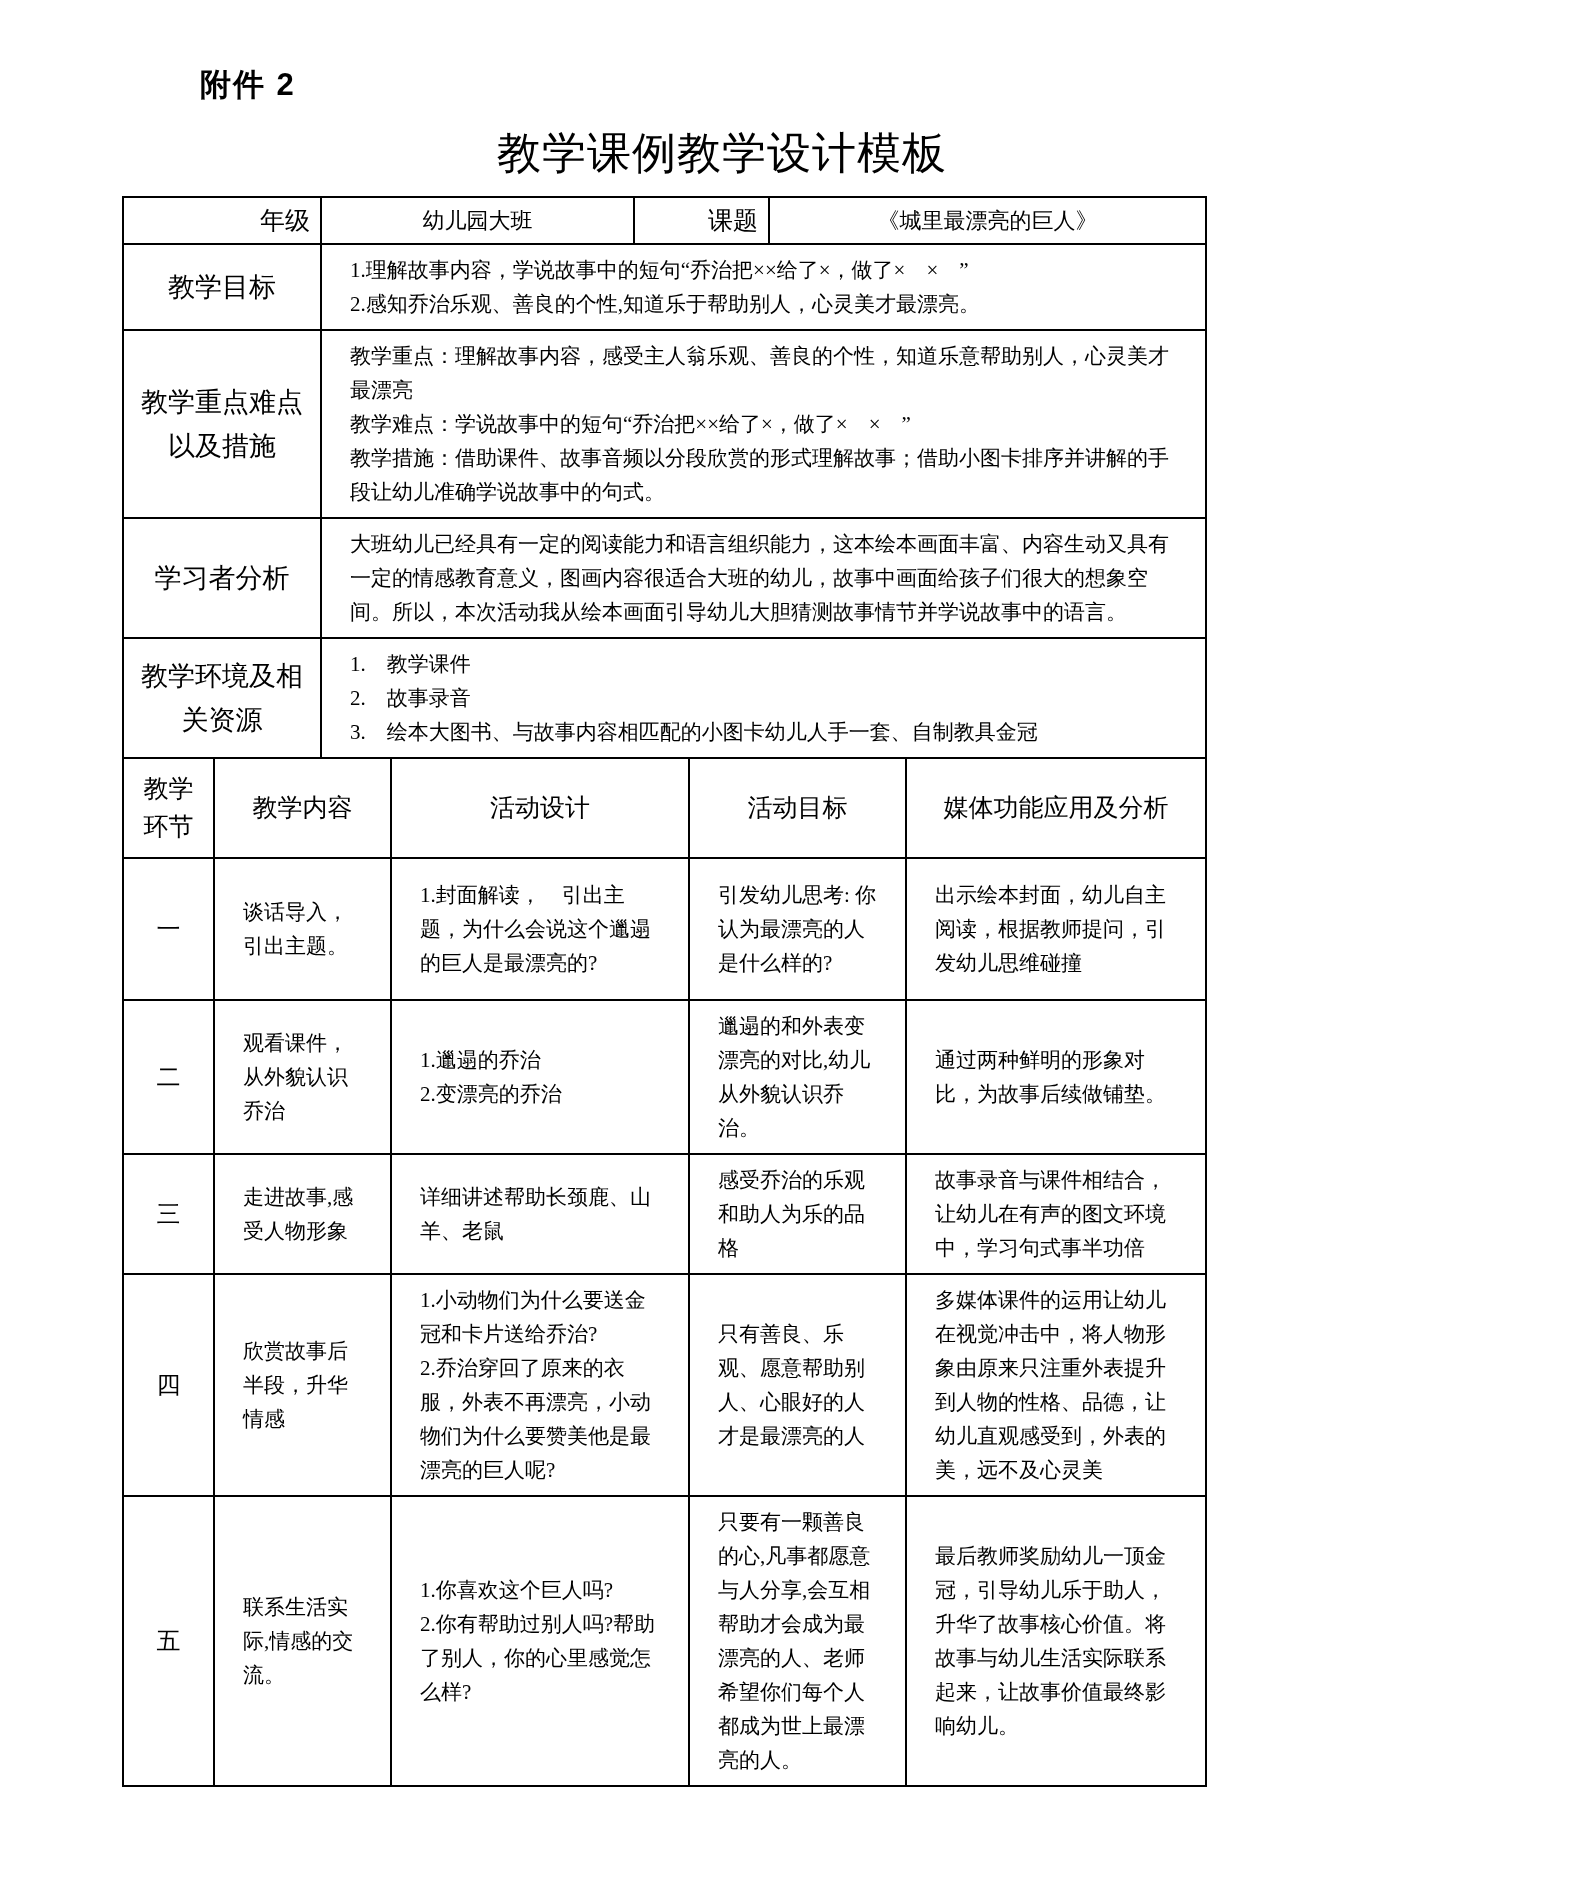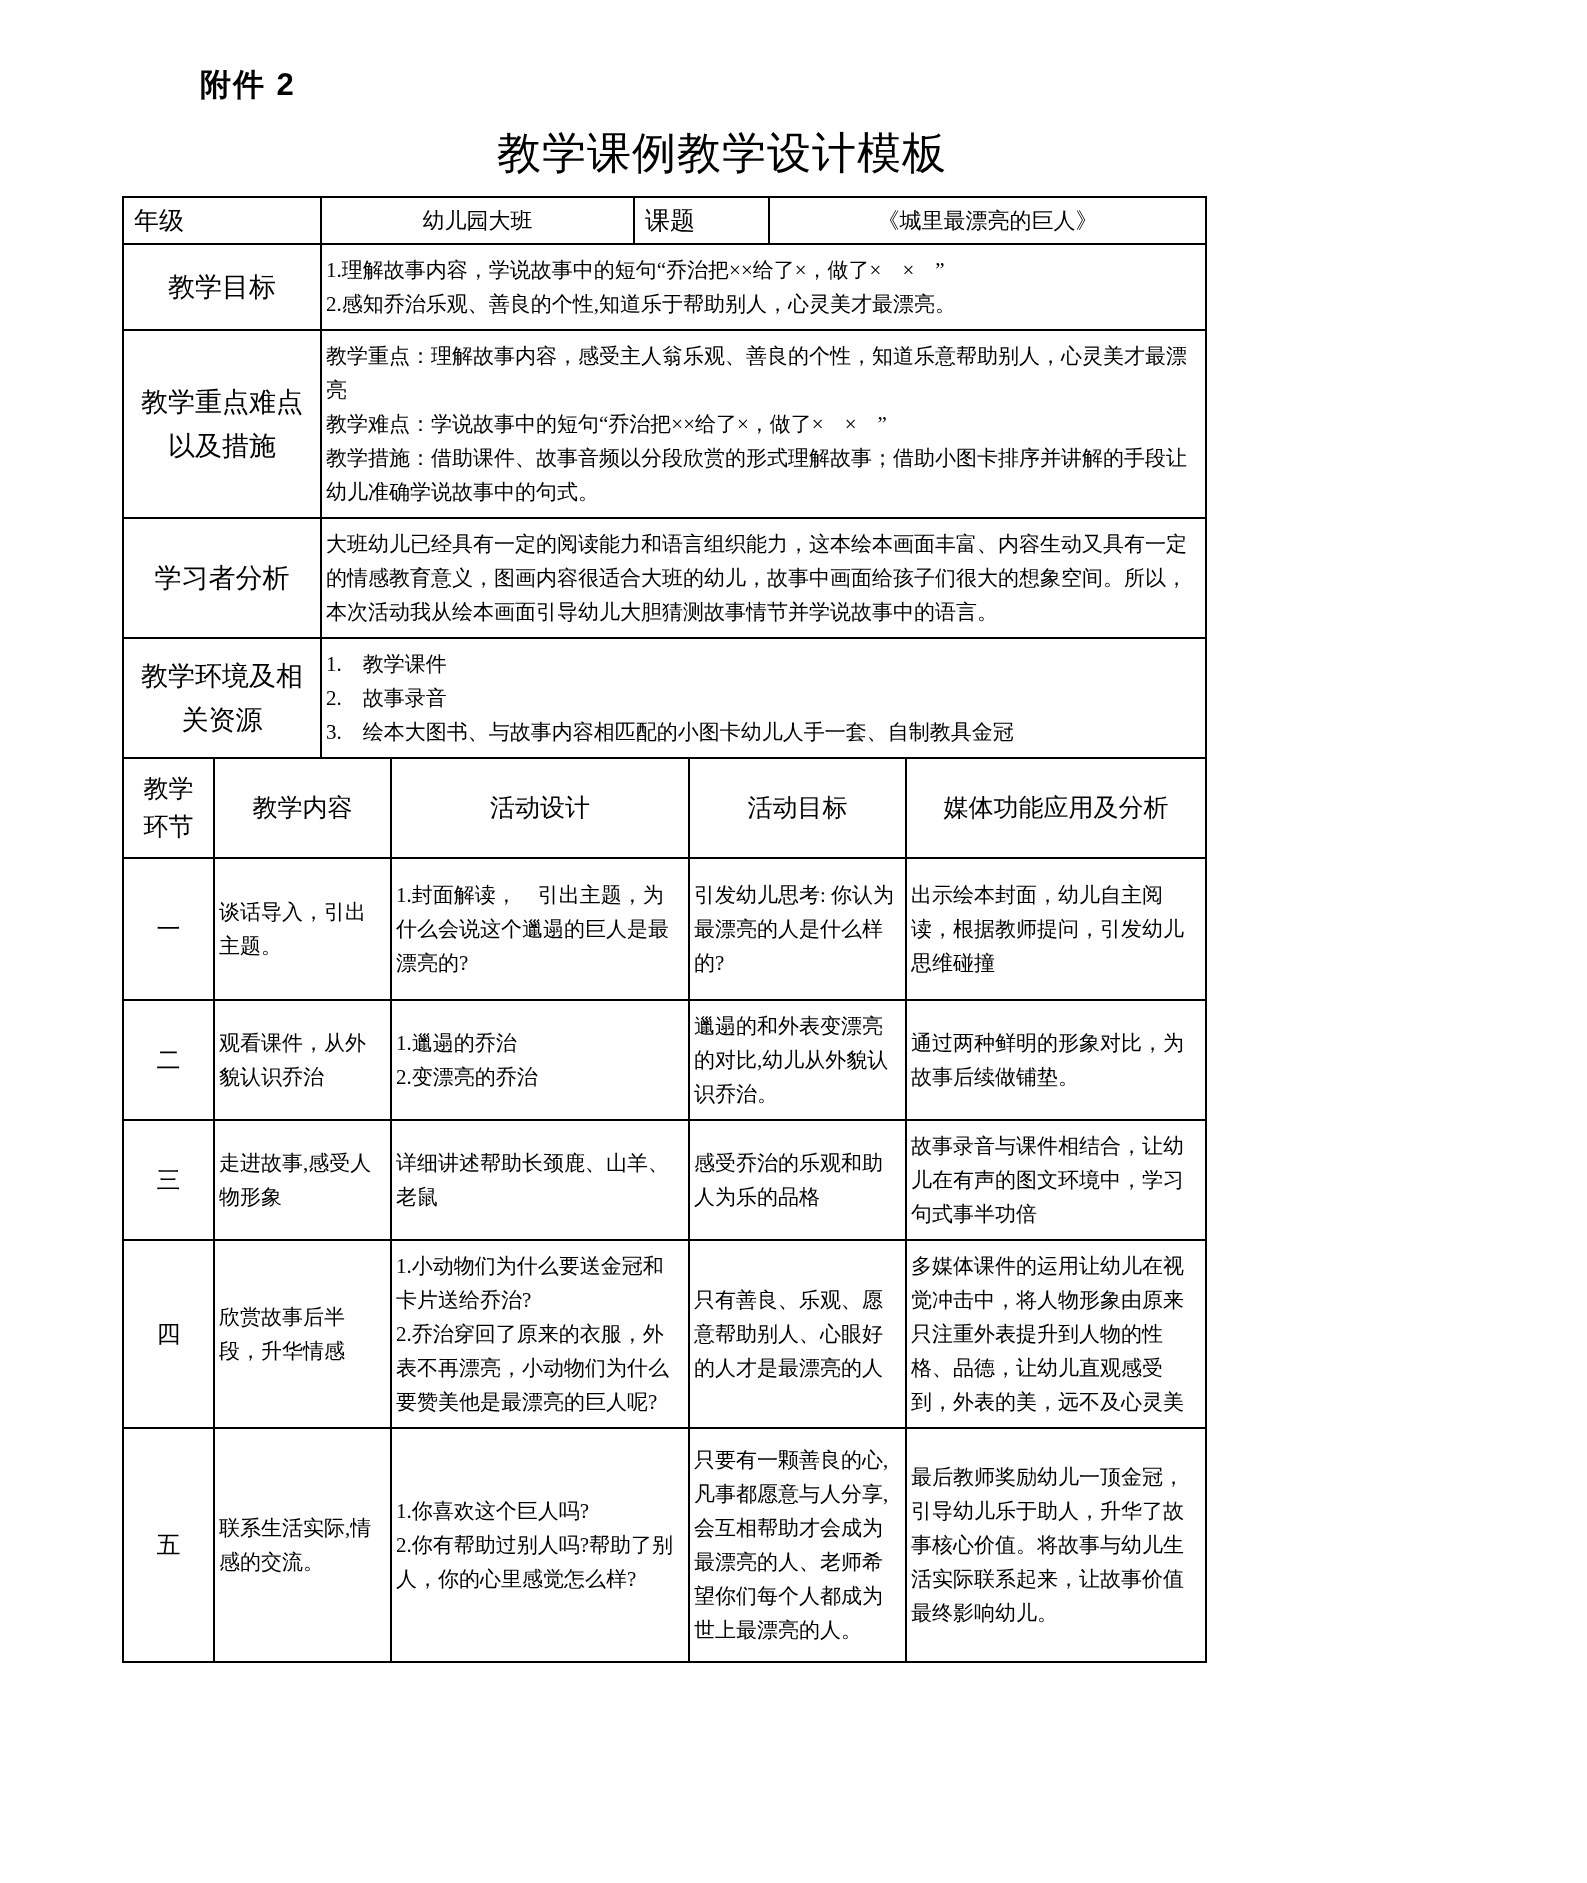--- a/index.html
+++ b/index.html
@@ -15,23 +15,23 @@
   }
   .title{
     position:absolute;left:122px;top:124px;width:1200px;
     text-align:center;font-size:44px;letter-spacing:1px;
   }
   .tables{position:absolute;left:122px;top:196px;width:1083px;}
   table{border-collapse:collapse;table-layout:fixed;width:1083px;}
   .activity-table{margin-top:-2px;}
   td{border:2px solid #000;vertical-align:middle;padding:6px 10px;overflow:hidden;}
   .lbl{font-size:27px;text-align:center;line-height:44px;white-space:pre-line;padding:0 6px;margin-left:8px;}
-  .lbl-sm{font-size:25px;text-align:left;margin-top:9px;}
+  .lbl-sm{font-size:25px;text-align:right;margin-top:9px;}
   .ctr{font-size:22px;text-align:center;margin-left:10px;}
-  .txt{font-size:21px;line-height:34px;white-space:pre-line;text-align:left;padding:8px 4px;}
+  .txt{font-size:21px;line-height:34px;white-space:pre-line;text-align:left;padding:8px 28px;}
   .hd{font-size:25px;text-align:center;line-height:38px;white-space:pre-line;}
   .stage{font-size:24px;text-align:center;}
   tr.h-meta{height:46px;}
   tr.h-goal{height:80px;}
   tr.h-focus{height:136px;}
   tr.h-learner{height:104px;}
   tr.h-env{height:100px;}
   tr.h-head{height:100px;}
   tr.h-a1{height:142px;}
   tr.h-a2{height:108px;}

